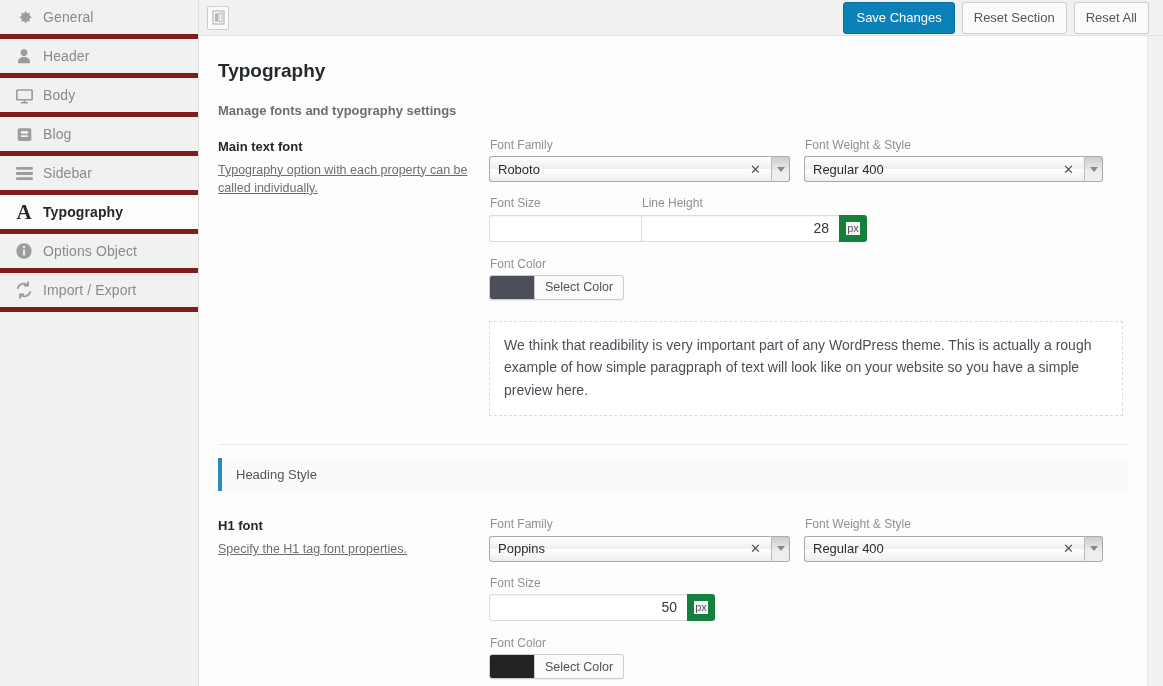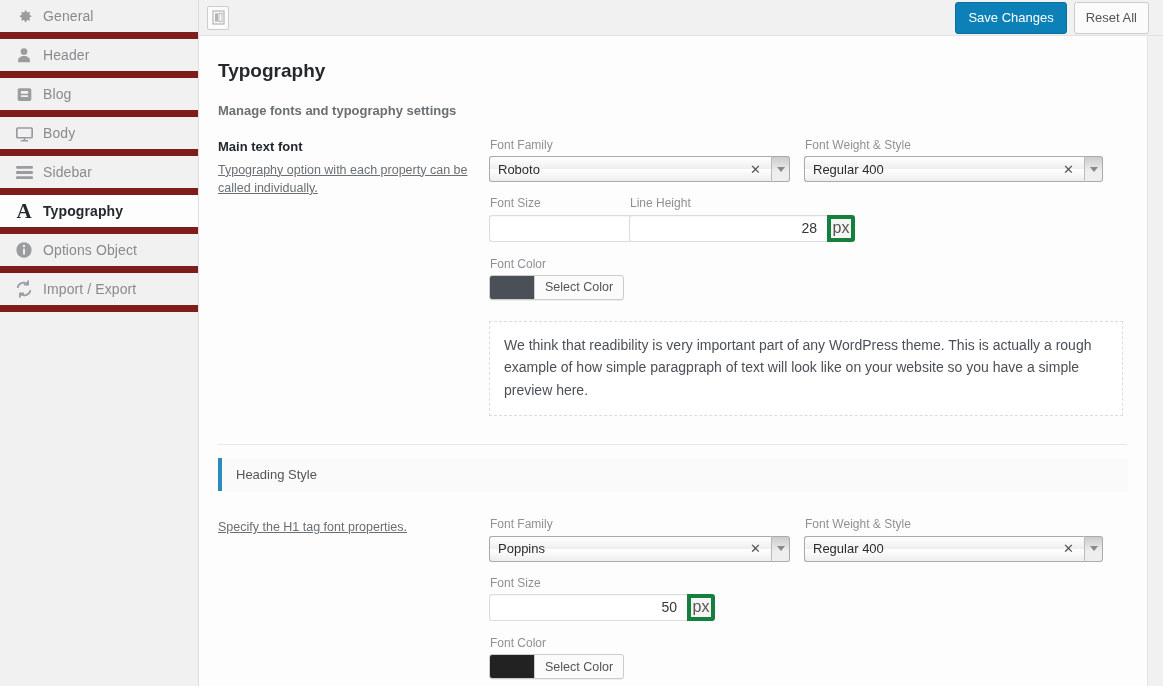--- a/index.html
+++ b/index.html
@@ -26,21 +26,21 @@
     height: 686px;
     background: #f1f1f1;
     border-right: 1px solid #dedede;
     overflow: hidden;
   }
   .nav-item {
     display: flex;
     align-items: center;
     height: 39px;
     padding: 0 0 0 10px;
-    border-bottom: 7px solid #7f1d1d;
+    border-bottom: 5px solid #7f1d1d;
     color: #888a8c;
     font-size: 14px;
     cursor: pointer;
     background: #f1f1f1;
     position: relative;
   }
   .nav-item:first-child { border-top: none; }
   .nav-item .nav-ico {
     width: 28px; min-width: 28px;
     display: flex; align-items: center; justify-content: center;
@@ -238,21 +238,21 @@
   .caret {
     width: 0; height: 0;
     border-left: 4px solid transparent;
     border-right: 4px solid transparent;
     border-top: 5px solid #888;
   }
 
   
   .num-grid {
     display: flex;
-    gap: 10px;
+    gap: 22px;
     margin-bottom: 15px;
   }
   .num-block { }
   .num-wrap {
     display: flex;
     height: 27px;
     width: 130px;
   }
   .num-input {
     flex: 1;
@@ -264,27 +264,27 @@
     font-size: 14px;
     color: #32373c;
     text-align: right;
     padding: 0 10px 0 6px;
     outline: none;
     box-shadow: 0 1px 1px rgba(0,0,0,.04) inset;
   }
   .num-unit {
     width: 28px;
     min-width: 28px;
-    border: 4px solid #15803d;
+    border: 7px solid #15803d;
     border-radius: 0 3px 3px 0;
     background: #f4f4f4;
     display: flex;
     align-items: center;
     justify-content: center;
-    font-size: 16px;
+    font-size: 11px;
     color: #555;
   }
 
   
   .color-row { margin-bottom: 18px; }
   .color-btn {
     display: inline-flex;
     height: 25px;
     border: 1px solid #ccc;
     border-radius: 3px;
@@ -363,37 +363,37 @@
         <svg width="16" height="17" viewBox="0 0 18 20" fill="#9a9c9e">
           <circle cx="9" cy="5.4" r="4"></circle>
           <path d="M9 10.5c-4.1 0-7 2.3-7 5.2V18h14v-2.3c0-2.9-2.9-5.2-7-5.2z"></path>
         </svg>
       </span>
       <span class="nav-label">Header</span>
     </div>
 
     <div class="nav-item">
       <span class="nav-ico">
+        <svg width="19" height="17" viewBox="0 0 22 20" fill="none" stroke="#9a9c9e" stroke-width="2">
+          <rect x="2" y="3.5" width="18" height="11.5" rx="1"></rect>
+          <path d="M11 15v3M7.5 18.5h7" stroke-linecap="round"></path>
+        </svg>
+      </span>
+      <span class="nav-label">Body</span>
+    </div>
+
+    <div class="nav-item">
+      <span class="nav-ico">
         <svg width="17" height="17" viewBox="0 0 20 20">
           <rect x="2" y="2.5" width="16" height="15" rx="2" fill="#9a9c9e"></rect>
           <rect x="5.5" y="6" width="9" height="3.2" rx="1.6" fill="#f1f1f1"></rect>
           <rect x="5.5" y="11" width="9" height="1.8" rx=".9" fill="#f1f1f1"></rect>
         </svg>
       </span>
       <span class="nav-label">Blog</span>
-    </div>
-
-    <div class="nav-item">
-      <span class="nav-ico">
-        <svg width="19" height="17" viewBox="0 0 22 20" fill="none" stroke="#9a9c9e" stroke-width="2">
-          <rect x="2" y="3.5" width="18" height="11.5" rx="1"></rect>
-          <path d="M11 15v3M7.5 18.5h7" stroke-linecap="round"></path>
-        </svg>
-      </span>
-      <span class="nav-label">Body</span>
     </div>
 
     <div class="nav-item">
       <span class="nav-ico">
         <svg width="19" height="15" viewBox="0 0 20 16" fill="#9a9c9e">
           <rect x="1" y="1" width="18" height="3" rx="1"></rect>
           <rect x="1" y="6.5" width="18" height="3" rx="1"></rect>
           <rect x="1" y="12" width="18" height="3" rx="1"></rect>
         </svg>
       </span>
@@ -436,20 +436,21 @@
     <div class="topbar">
       <div class="layout-toggle">
         <svg width="13" height="15" viewBox="0 0 13 15">
           <rect x="1" y="1" width="11" height="13" fill="none" stroke="#b5b5b5" stroke-width="1.2"></rect>
           <rect x="3" y="3.3" width="3" height="8.4" fill="#b5b5b5"></rect>
           <rect x="7" y="3.3" width="3" height="8.4" fill="none" stroke="#b5b5b5" stroke-width="1"></rect>
         </svg>
       </div>
       <div class="topbar-actions">
         <button class="btn btn-primary" style="background: rgb(12, 129, 184);">Save Changes</button>
+        <button class="btn btn-secondary">Reset Section</button>
         <button class="btn btn-secondary">Reset All</button>
       </div>
     </div>
 
     <div class="panel-scroll">
       <div class="panel">
 
         <h1 class="page-title">Typography</h1>
         <p class="page-subtitle">Manage fonts and typography settings</p>
 
@@ -525,20 +526,21 @@
 
         <hr class="hr">
 
         <div class="section-head" style="border-left-color: rgb(42, 139, 189);">
           <span class="section-head-title">Heading Style</span>
         </div>
 
         <div class="field-row">
 
           <div class="field-label-col">
+            <div class="field-title">H1 font</div>
             <p class="field-desc">Specify the H1 tag font properties.</p>
           </div>
 
           <div class="field-ctrl-col">
 
             <div class="sel-grid">
               <div class="sel-block">
                 <div class="sub-label">Font Family</div>
                 <div class="select2">
                   <div class="s2-field">

